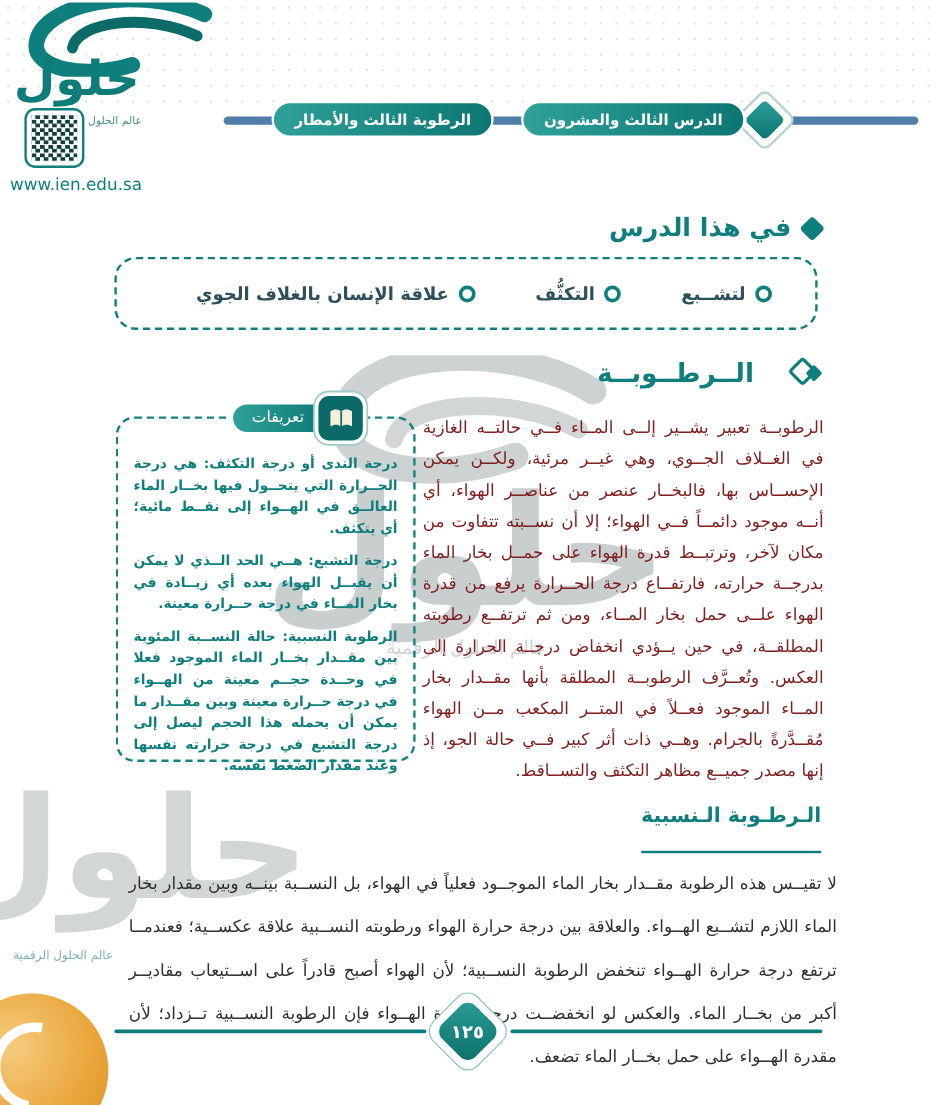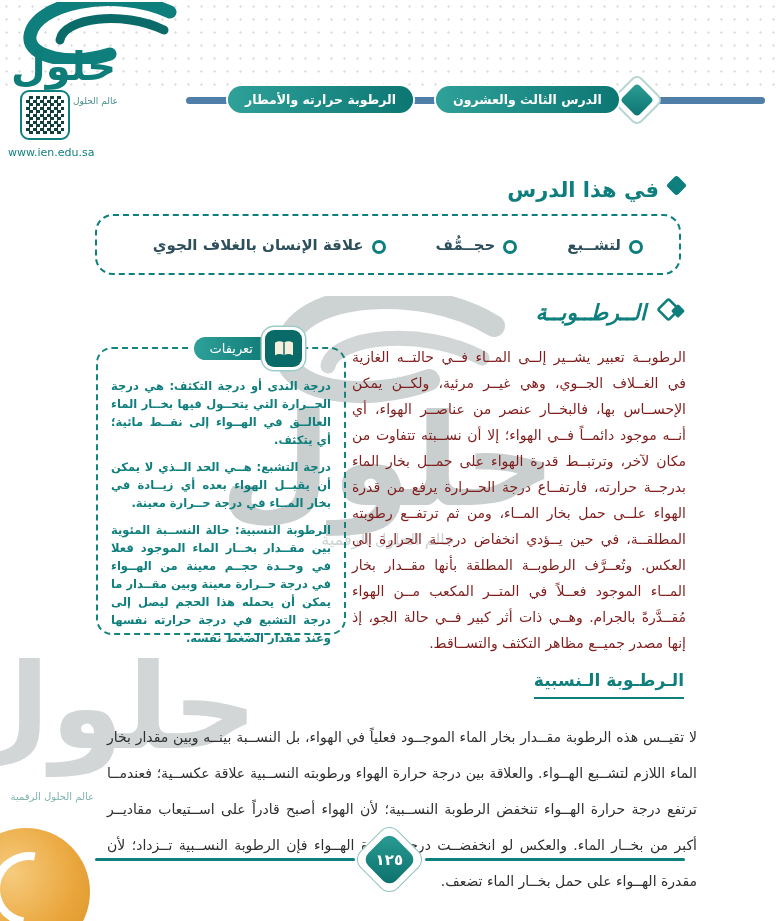--- a/index.html
+++ b/index.html
@@ -31,50 +31,50 @@
   
   .logo{position:absolute;left:6px;top:0;width:182px;height:170px;z-index:2;}
   .logo-mark{position:absolute;left:6px;top:2px;}
   .logo-word{position:absolute;right:72px;top:46px;font-size:40px;font-weight:bold;color:#0e7c79;line-height:1;}
   .logo-tag{position:absolute;right:70px;top:96px;font-size:9px;color:#4b8f8c;letter-spacing:1px;}
   .qr{
     position:absolute;left:14px;top:90px;width:50px;height:50px;box-sizing:border-box;
     border:2.5px solid #0f7f7d;border-radius:9px;background:#fff;padding:4px;
   }
   .qr-in{width:100%;height:100%;background:repeating-conic-gradient(#12403f 0% 25%,#fff 0% 50%);background-size:7px 7px;}
-  .logo-url{position:absolute;left:2px;top:146px;width:76px;text-align:left;font-size:11px;color:#0f7f7d;direction:ltr;}
+  .logo-url{position:absolute;left:2px;top:146px;width:76px;text-align:left;font-size:14px;color:#0f7f7d;direction:ltr;}
   
   .header-line{position:absolute;left:186px;top:97px;width:579px;height:7px;border-radius:4px;background:#4f7fa8;z-index:1;}
   .header-diamond{
     position:absolute;left:618px;top:81px;width:38px;height:38px;transform:rotate(45deg);
     background:#fff;border:2px solid #b7d5d2;border-radius:7px;z-index:2;box-sizing:border-box;
   }
   .header-diamond span{position:absolute;inset:5px;border-radius:4px;background:linear-gradient(135deg,#2d9e95,#0c7471);}
   .badge{
     position:absolute;top:86px;height:27px;display:flex;align-items:center;z-index:2;
     background:linear-gradient(270deg,#0c7673,#2fa199);border-radius:14px;
     color:#fff;font-size:12.5px;font-weight:bold;padding:0 17px;white-space:nowrap;
     box-shadow:0 0 0 2px #fff;
   }
   .badge-lesson{left:436px;text-align:right;}
   .badge-title{left:228px;}
   
-  .lesson-head{position:absolute;right:96px;top:178px;display:flex;gap:10px;z-index:2;}
+  .lesson-head{position:absolute;right:96px;top:178px;display:flex;align-items:center;gap:10px;z-index:2;}
   .dmd-solid{width:15px;height:15px;transform:rotate(45deg);background:#0f7f7d;border-radius:3px;display:inline-block;}
   .lesson-head-text{font-size:21px;font-weight:bold;color:#0f7f7d;}
   .topics-box{
     position:absolute;left:95px;top:214px;width:586px;height:61px;box-sizing:border-box;z-index:2;
     border:2.5px dashed #0f7f7d;border-radius:18px;display:flex;align-items:center;
     padding:0 36px;gap:50px;
   }
-  .topic{display:flex;align-items:flex-end;gap:8px;}
+  .topic{display:flex;align-items:center;gap:8px;}
   .ring{width:8px;height:8px;border:3px solid #0f7f7d;border-radius:50%;display:inline-block;background:#fff;}
   .topic-label{font-size:15px;font-weight:bold;color:#2e4f5c;white-space:nowrap;}
   
-  .sec-head{position:absolute;right:92px;top:297px;display:flex;align-items:flex-end;gap:8px;z-index:2;font-style:italic;}
+  .sec-head{position:absolute;right:92px;top:297px;display:flex;align-items:center;gap:26px;z-index:2;}
   .sec-head-text{font-size:22px;font-weight:bold;color:#0f7f7d;letter-spacing:1px;}
   .main-text{
     position:absolute;left:352px;top:344px;width:334px;margin:0;z-index:2;
     font-size:14px;line-height:26px;color:#7f1d1d;text-align:justify;
   }
   .def-box{
     position:absolute;left:96px;top:347px;width:250px;height:288px;box-sizing:border-box;z-index:2;
     border:2.5px dashed #16837f;border-radius:16px;padding:28px 13px 6px;
   }
   .def-badge{position:absolute;top:-19px;right:42px;display:flex;align-items:center;}
@@ -89,21 +89,21 @@
     box-shadow:0 0 0 2.5px #fff;
   }
   .def-item{
     margin:0 0 9px;font-size:11.5px;font-weight:bold;line-height:18px;color:#0f7f7d;
     text-align:justify;
   }
   
   .sub-head{
     position:absolute;right:96px;top:670px;z-index:2;display:inline-block;
     font-size:17px;font-weight:bold;color:#0f7f7d;letter-spacing:.5px;
-    border-bottom:2px solid #0f7f7d;padding-bottom:7px;
+    border-bottom:2px solid #0f7f7d;padding-bottom:19px;
   }
   .rel-text{
     position:absolute;left:95px;top:707px;width:590px;margin:12px;z-index:2;
     font-size:14px;line-height:36px;color:#2f2f2f;text-align:justify;
   }
   
   .foot-line{position:absolute;top:858px;height:3px;border-radius:2px;background:#0f7f7d;z-index:2;}
   .foot-line-right{left:425px;width:260px;}
   .foot-line-left{left:95px;width:260px;}
   .page-num{
@@ -150,35 +150,35 @@
   </div>
 
   <div class="header-line"></div>
   <div class="header-diamond">
       <span></span>
     </div>
   <div class="badge badge-lesson">
       <span>الدرس الثالث والعشرون</span>
     </div>
   <div class="badge badge-title">
-      <span>الرطوبة حرارته والأمطار</span>
+      <span>الرطوبة الثالث والأمطار</span>
     </div>
 
   <div class="lesson-head">
     <span class="dmd-solid"></span>
     <span class="lesson-head-text">في هذا الدرس</span>
   </div>
   <div class="topics-box">
     <div class="topic">
       <span class="ring"></span>
       <span class="topic-label">لتشــبع</span>
     </div>
     <div class="topic">
       <span class="ring"></span>
-      <span class="topic-label">حجــمُّف</span>
+      <span class="topic-label">التكثُّف</span>
     </div>
     <div class="topic">
       <span class="ring"></span>
       <span class="topic-label">علاقة الإنسان بالغلاف الجوي</span>
     </div>
   </div>
 
   <div class="sec-head">
     <svg width="34" height="28" viewBox="0 0 34 28">
       <rect x="7" y="5" width="15" height="15" transform="rotate(45 14.5 12.5)" fill="none" stroke="#0f7f7d" stroke-width="2.6" rx="2"></rect>

